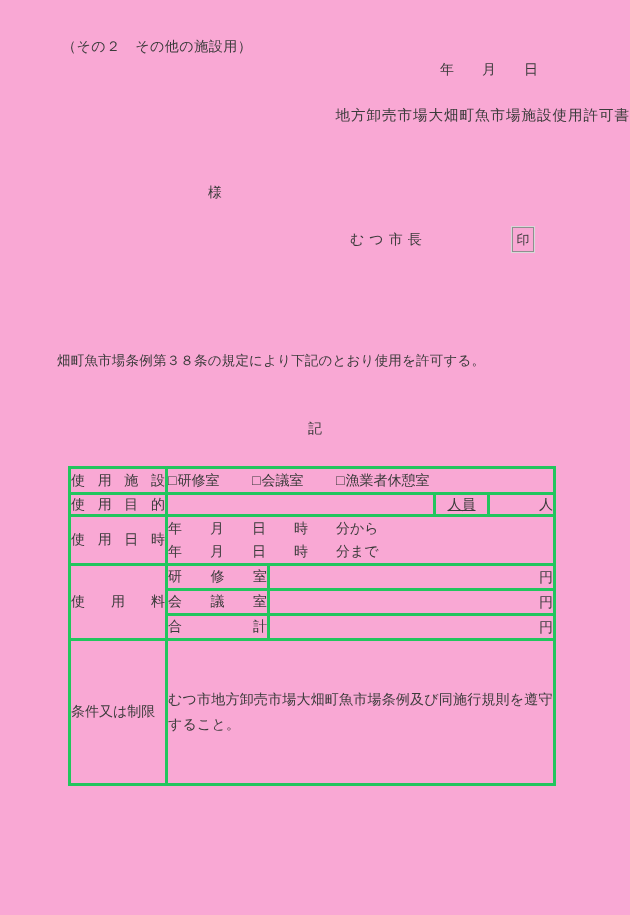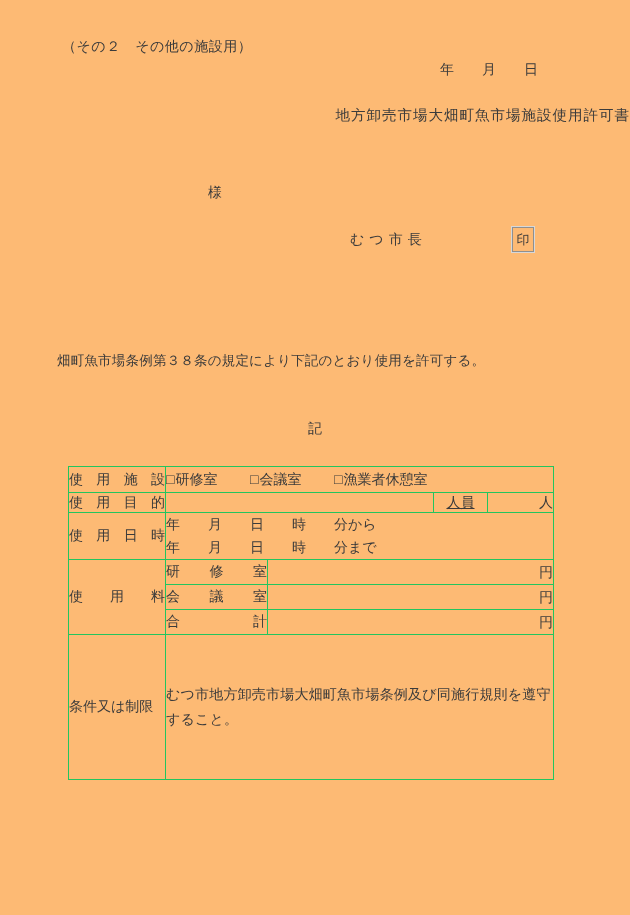--- a/index.html
+++ b/index.html
@@ -1,18 +1,18 @@
 <!DOCTYPE html>
 <html><head>
 <meta charset="utf-8">
 <style>
   html,body{margin:0;padding:0;background:#e8e8e8;}
   .page{
     position:relative;width:630px;height:915px;margin:0 auto;
-    background:#fdba74;color:#3b3b3b;
+    background:#f9a8d4;color:#3b3b3b;
     font-family:"Liberation Serif","DejaVu Serif",serif;
     font-size:14px;overflow:hidden;
   }
   .abs{position:absolute;}
   .note{left:62px;top:38px;letter-spacing:.5px;}
   .dateline{right:92px;top:61px;}
   .title{left:0;top:106px;width:630px;text-align:right;letter-spacing:1px;font-size:14.5px;}
   .addr-field{left:70px;top:182px;width:130px;height:20px;}
   .addr{left:208px;top:184px;}
   .issuer{left:350px;top:231px;letter-spacing:5px;}
@@ -20,21 +20,21 @@
   .seal{
     left:512px;top:227px;width:20px;height:23px;
     border:1px solid #8f8f8f;box-shadow:0 0 0 1px #d8d8d8;
     text-align:center;line-height:23px;font-size:13px;
   }
   .body-par{left:57px;top:348px;width:500px;line-height:25px;font-size:13.5px;letter-spacing:.2px;}
   .rec{left:0;top:420px;width:630px;text-align:center;}
   .tblwrap{left:68px;top:466px;}
   table.permit{border-collapse:collapse;table-layout:fixed;width:485px;border:1.5px solid #5f5f5f;}
   table.permit td{
-    border:1px solid #22c55e;font-size:14px;color:#3b3b3b;
+    border:3px solid #22c55e;font-size:14px;color:#3b3b3b;
     padding:0;overflow:hidden;vertical-align:middle;
   }
   .just{text-align:justify;text-align-last:justify;}
   td.lbl{padding:0 6px;}
   td.sub{padding:0 4px 0 4px;}
   td.vtop{vertical-align:top;}
   td.vtop .lblin{line-height:24px;}
   tr.r1{height:26px;}  tr.r2{height:18px;}  tr.r3{height:47px;margin-top:40px;}
   tr.r4,tr.r5,tr.r6{height:25px;}  tr.r7{height:145px;}
   td.opts{padding-left:18px;}

